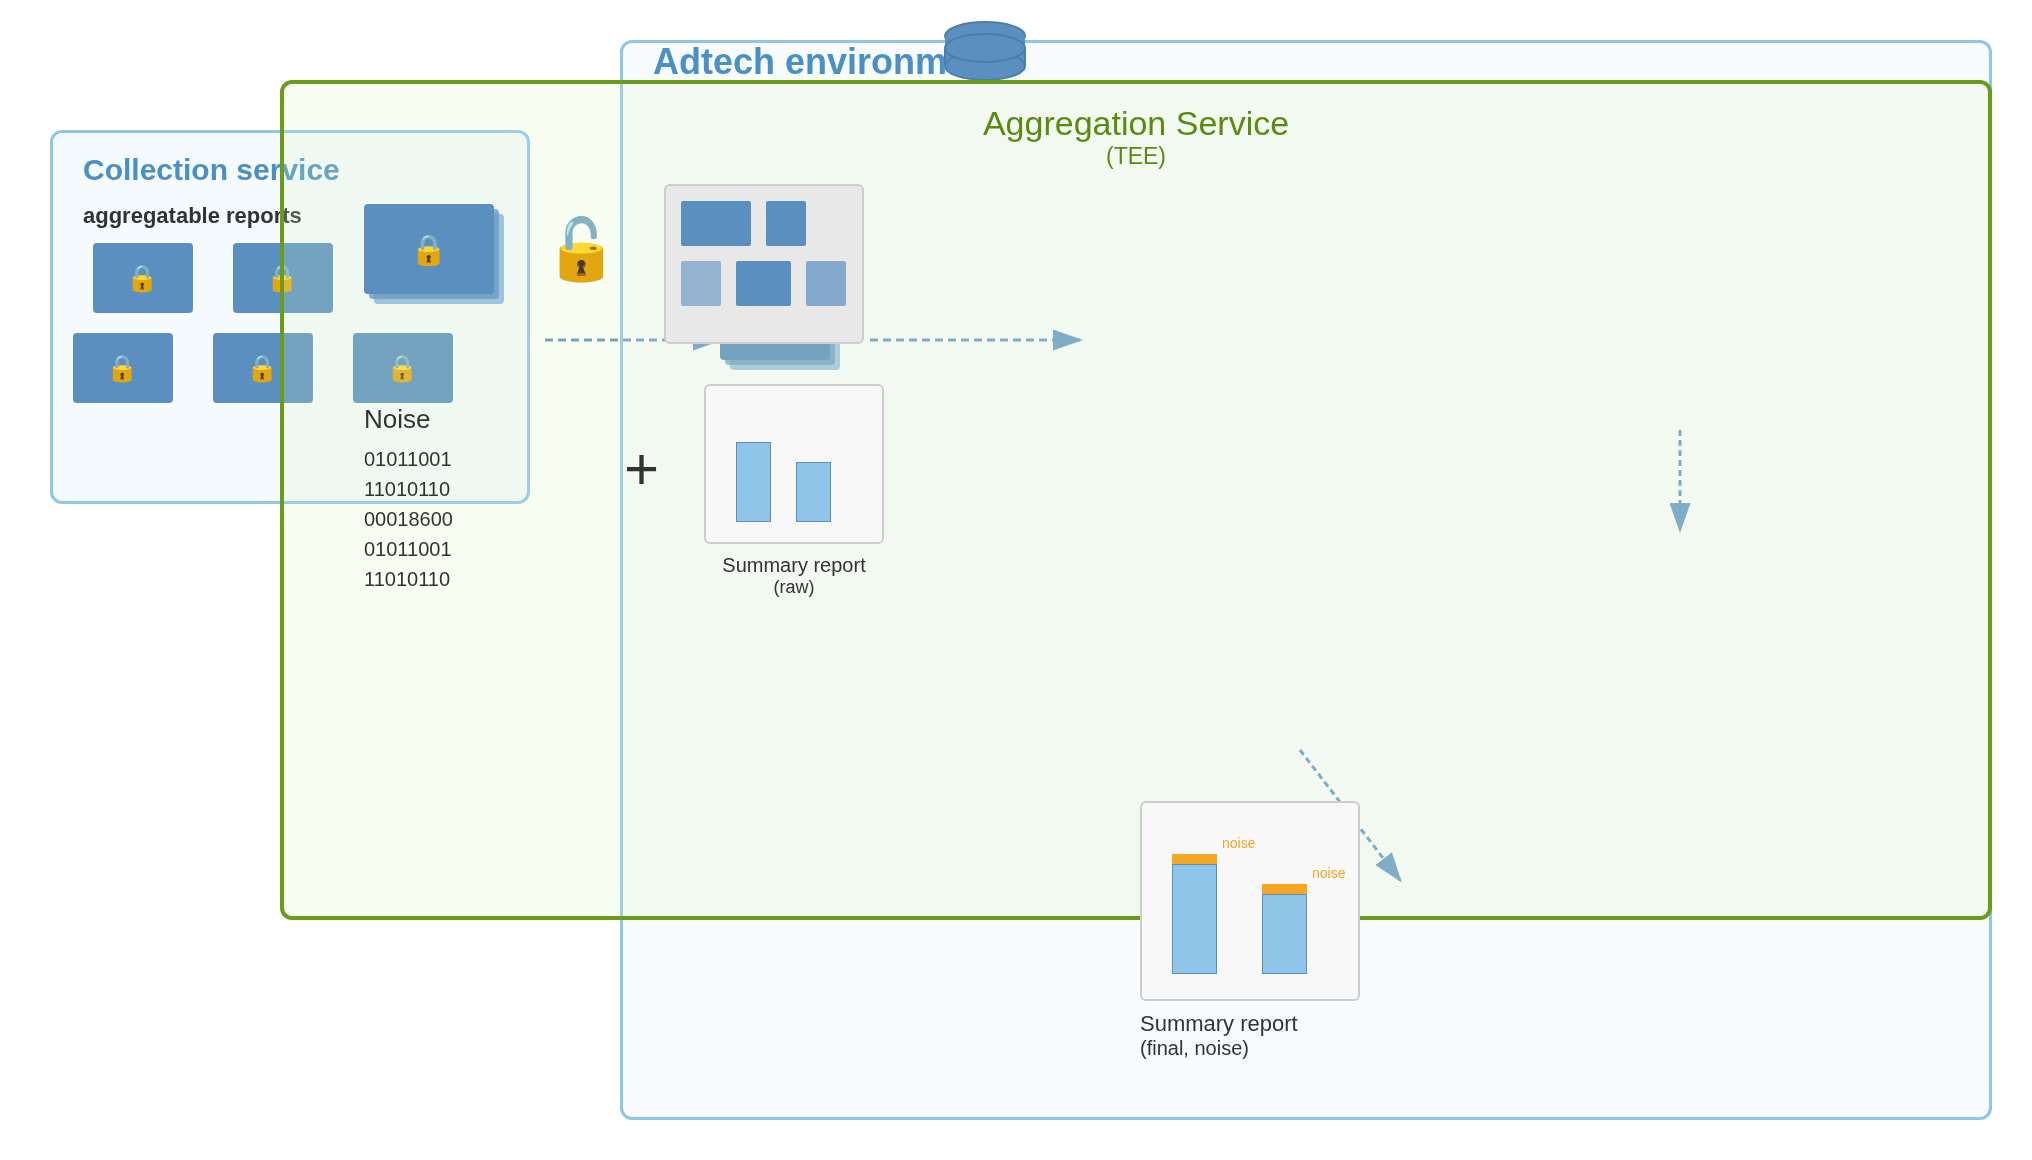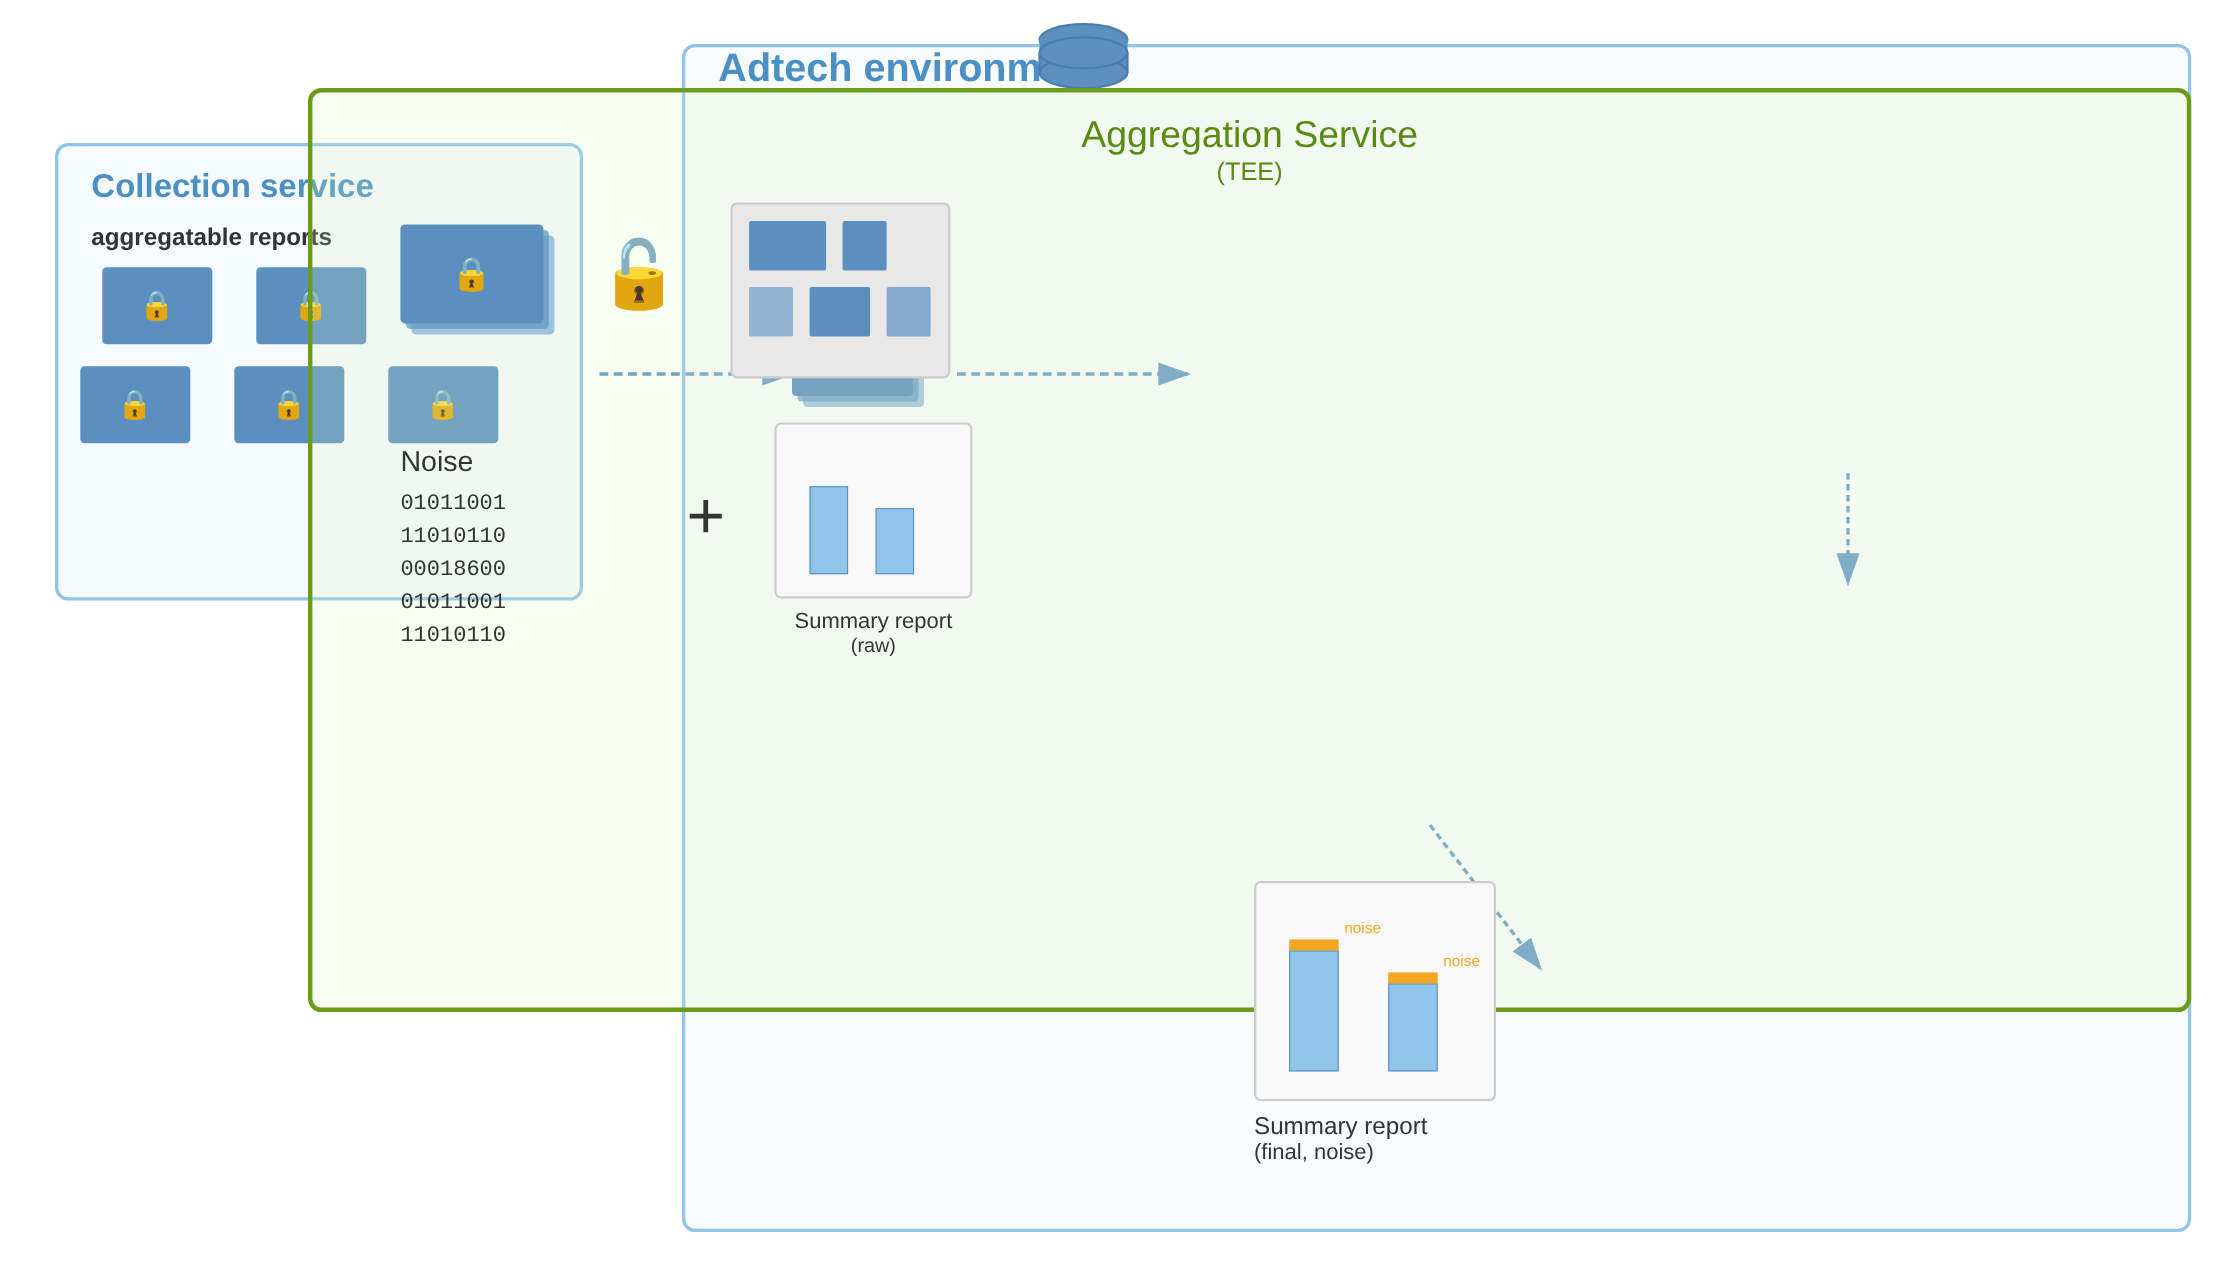--- a/index.html
+++ b/index.html
@@ -39,21 +39,21 @@
       font-weight: bold;
       color: #4a90c4;
     }
 
     
     .collection-service {
       position: absolute;
       top: 130px;
       left: 50px;
       width: 480px;
-      height: 416px;
+      height: 374px;
       border: 3px solid #90c4e8;
       border-radius: 12px;
       background: rgba(200, 230, 250, 0.2);
     }
 
     .collection-label {
       position: absolute;
       top: 20px;
       left: 30px;
       font-size: 30px;
@@ -78,21 +78,21 @@
       right: 40px;
       bottom: 240px;
       border: 4px solid #6a9c1a;
       border-radius: 12px;
       background: rgba(220, 245, 190, 0.2);
     }
 
     
     .noise-text {
       position: absolute;
-      font-family: Liberation Mono, monospace;
+      font-family: Liberation Sans, sans-serif;
       font-size: 20px;
       color: #333;
       line-height: 1.5;
     }
 
     
     .plus-sign {
       position: absolute;
       font-size: 60px;
       color: #333;

